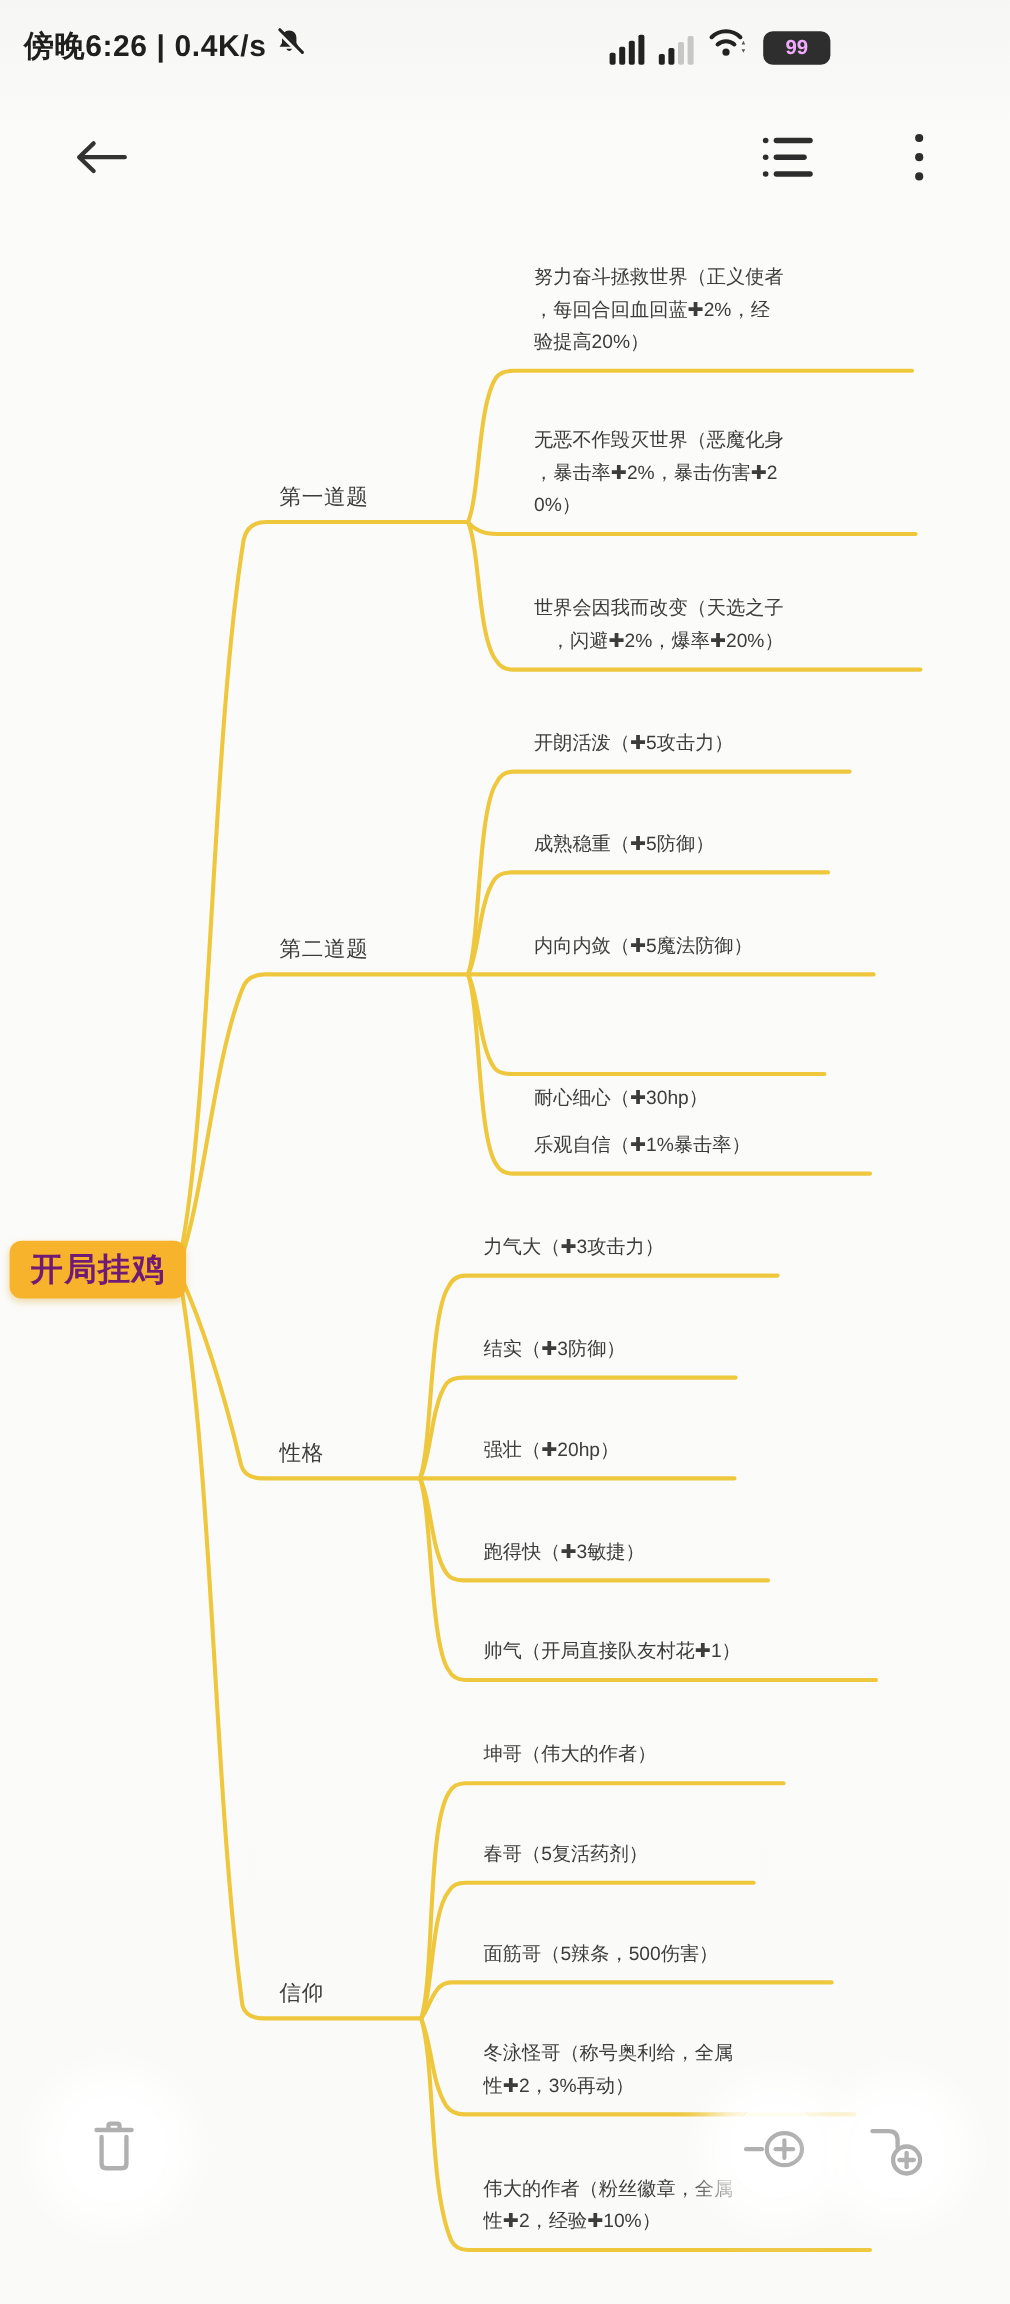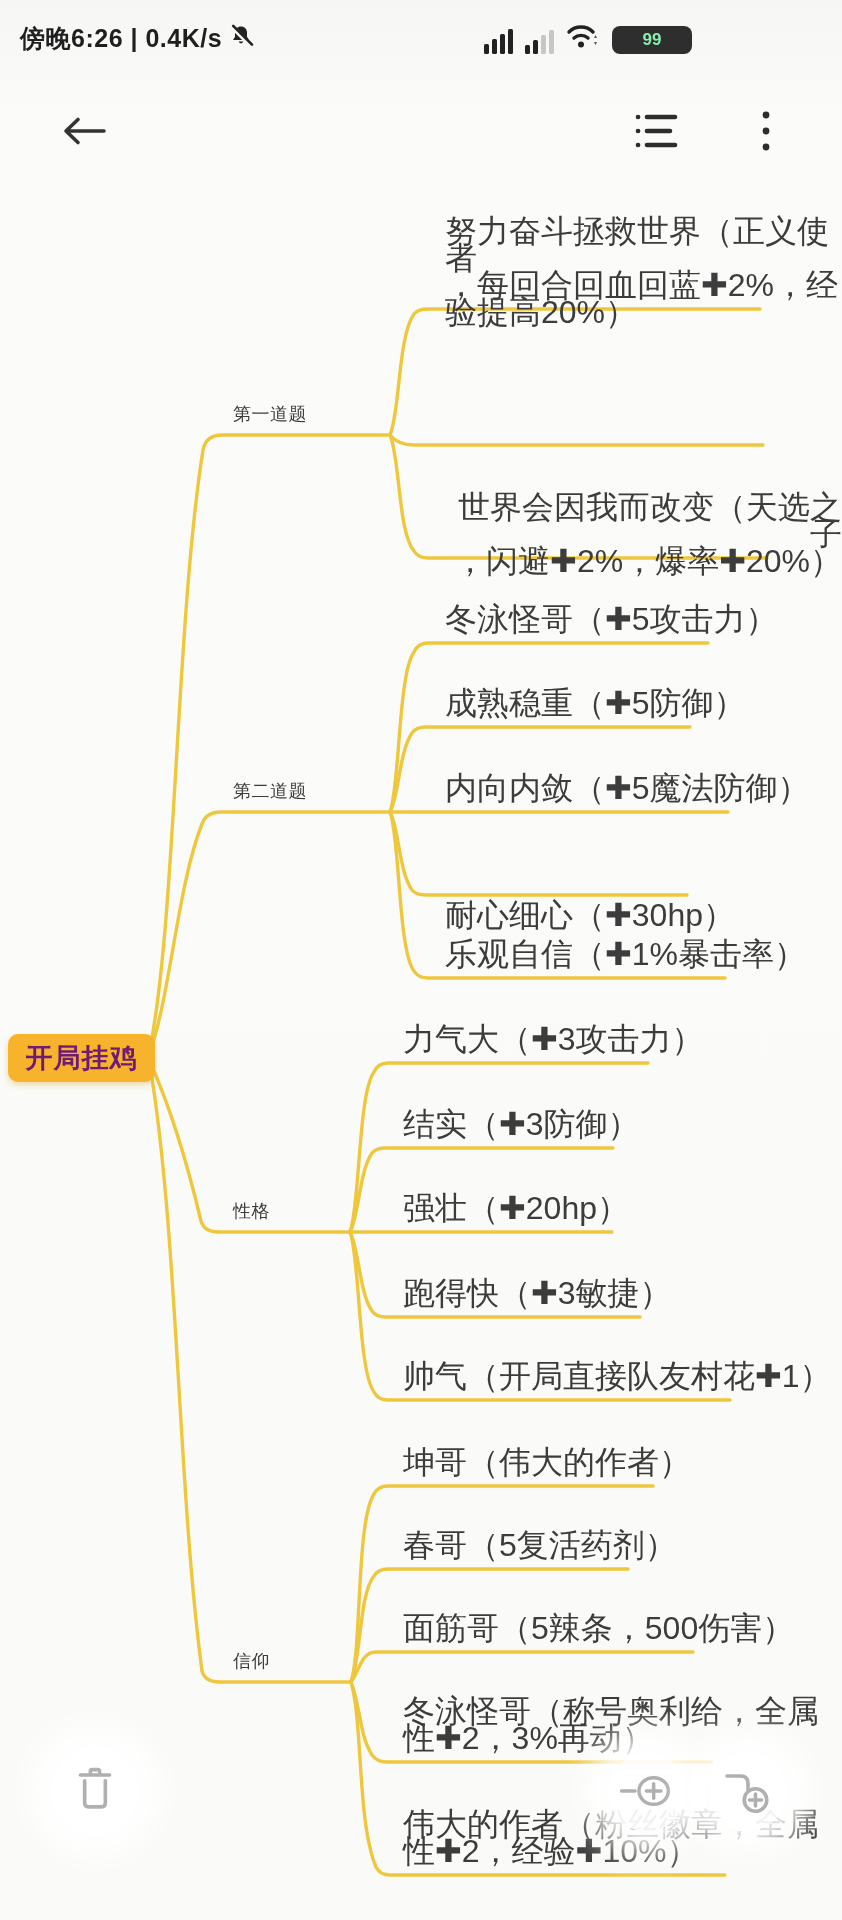--- a/index.html
+++ b/index.html
@@ -10,37 +10,37 @@
     color:#3c3c3c;
   }
   
   .statusbar{position:absolute;left:0;top:14px;width:734px;height:52px;}
   .sb-left{position:absolute;left:20px;top:8px;display:flex;align-items:center;gap:6px;
     font-size:25px;font-weight:600;color:#1f1f1f;letter-spacing:0.5px;}
   .sb-right{position:absolute;right:42px;top:10px;display:flex;align-items:flex-end;gap:12px;height:30px;}
   .sigbars{display:flex;align-items:flex-end;gap:3px;height:26px;}
   .sigbars i{display:block;width:5px;border-radius:1.5px;background:#222;}
   .sigbars i.dim{background:#c7c7c7;}
-  .batt{height:28px;min-width:40px;background:#2e2e2e;border-radius:8px;color:#86efac;
-    font-size:17px;font-weight:700;display:flex;align-items:center;justify-content:center;padding:0 20px;}
+  .batt{height:28px;min-width:40px;background:#2e2e2e;border-radius:8px;color:#f0abfc;
+    font-size:17px;font-weight:700;display:flex;align-items:center;justify-content:center;padding:0 8px;}
   
   .toolbar{position:absolute;left:0;top:96px;width:842px;height:80px;}
   .tb-btn{position:absolute;display:flex;align-items:center;justify-content:center;
     background:transparent;border:none;cursor:pointer;}
   
   .connectors{position:absolute;left:0;top:0;}
   .root-node{
     position:absolute;left:8px;top:1034px;width:147px;height:48px;
     background:#f6b32b;border-radius:10px;display:flex;align-items:center;justify-content:center;
     color:#701a75;font-size:27px;font-weight:700;letter-spacing:1px;
     box-shadow:0 3px 6px rgba(214,160,30,.35);cursor:pointer;
   }
   .branch-label{position:absolute;font-size:18px;font-weight:500;color:#3c3c3c;
     letter-spacing:0.5px;cursor:pointer;}
-  .leaf{position:absolute;font-size:32px;font-weight:400;color:#3c3c3c;
+  .leaf{position:absolute;font-size:16px;font-weight:400;color:#3c3c3c;
     line-height:27px;white-space:pre-line;letter-spacing:0;cursor:pointer;}
   
   .fab{position:absolute;border-radius:50%;background:rgba(255,255,255,.93);
     display:flex;align-items:center;justify-content:center;border:none;cursor:pointer;
     box-shadow:0 0 30px 22px rgba(255,255,255,.95), 0 3px 12px rgba(0,0,0,.04);}
 </style>
 </head>
 <body>
 
 <div class="screen">
@@ -150,24 +150,27 @@
   <div class="root-node">开局挂鸡</div>
 
   <div class="branch-label" style="left:233px;top:402px;">第一道题</div>
   <div class="branch-label" style="left:233px;top:779px;">第二道题</div>
   <div class="branch-label" style="left:233px;top:1199px;">性格</div>
   <div class="branch-label" style="left:233px;top:1649px;">信仰</div>
 
   <div class="leaf" style="left:445px;top:218px;">努力奋斗拯救世界（正义使者
 ，每回合回血回蓝✚2%，经
 验提高20%）</div>
+  <div class="leaf" style="left:445px;top:354px;">无恶不作毁灭世界（恶魔化身
+，暴击率✚2%，暴击伤害✚2
+0%）</div>
   <div class="leaf" style="left:445px;top:494px;text-align:right;">世界会因我而改变（天选之子
 ，闪避✚2%，爆率✚20%）</div>
 
-  <div class="leaf" style="left:445px;top:606px;">冬泳怪哥（✚5攻击力）</div>
+  <div class="leaf" style="left:445px;top:606px;">开朗活泼（✚5攻击力）</div>
   <div class="leaf" style="left:445px;top:690px;">成熟稳重（✚5防御）</div>
   <div class="leaf" style="left:445px;top:775px;">内向内敛（✚5魔法防御）</div>
   <div class="leaf" style="left:445px;top:858px;margin-top:44px;">耐心细心（✚30hp）</div>
   <div class="leaf" style="left:445px;top:941px;">乐观自信（✚1%暴击率）</div>
 
   <div class="leaf" style="left:403px;top:1026px;">力气大（✚3攻击力）</div>
   <div class="leaf" style="left:403px;top:1111px;">结实（✚3防御）</div>
   <div class="leaf" style="left:403px;top:1195px;">强壮（✚20hp）</div>
   <div class="leaf" style="left:403px;top:1280px;">跑得快（✚3敏捷）</div>
   <div class="leaf" style="left:403px;top:1363px;">帅气（开局直接队友村花✚1）</div>

